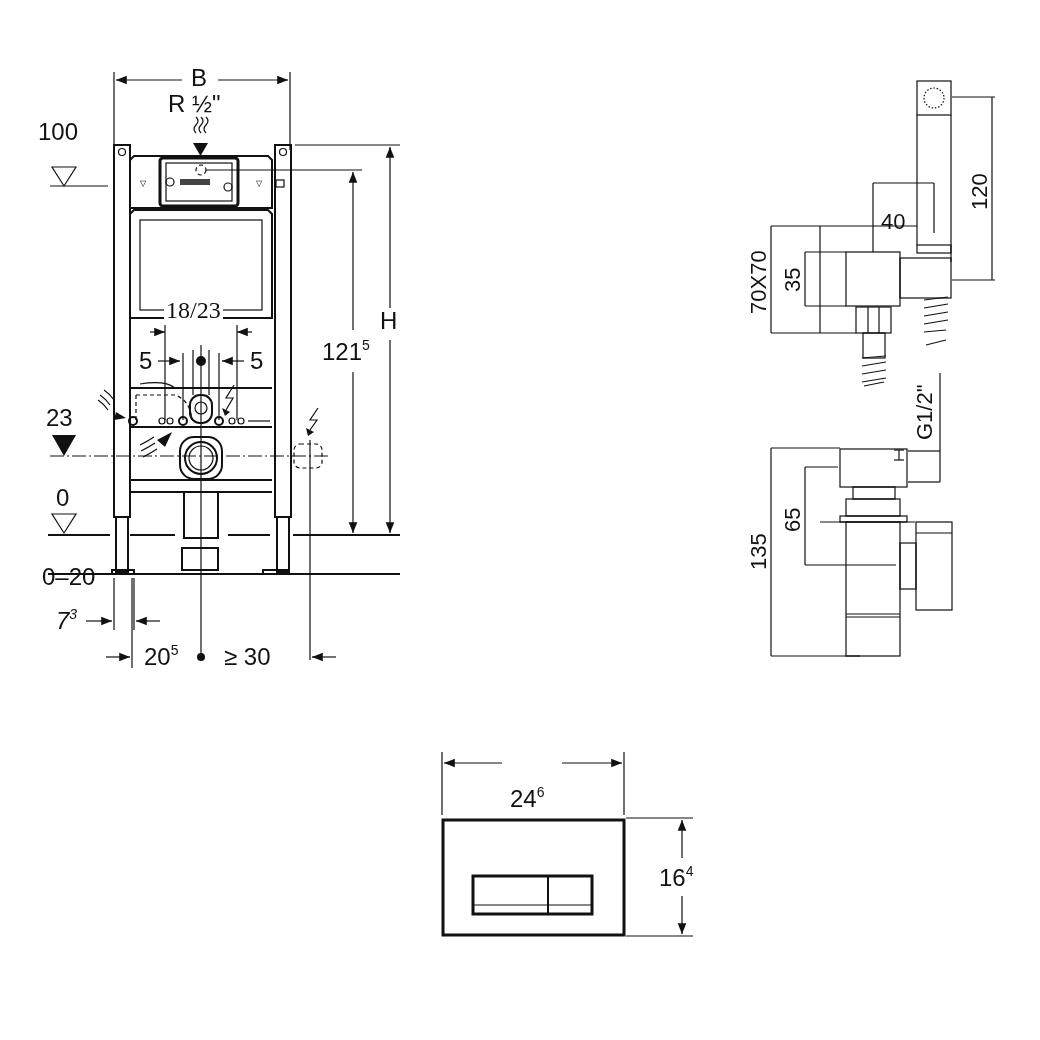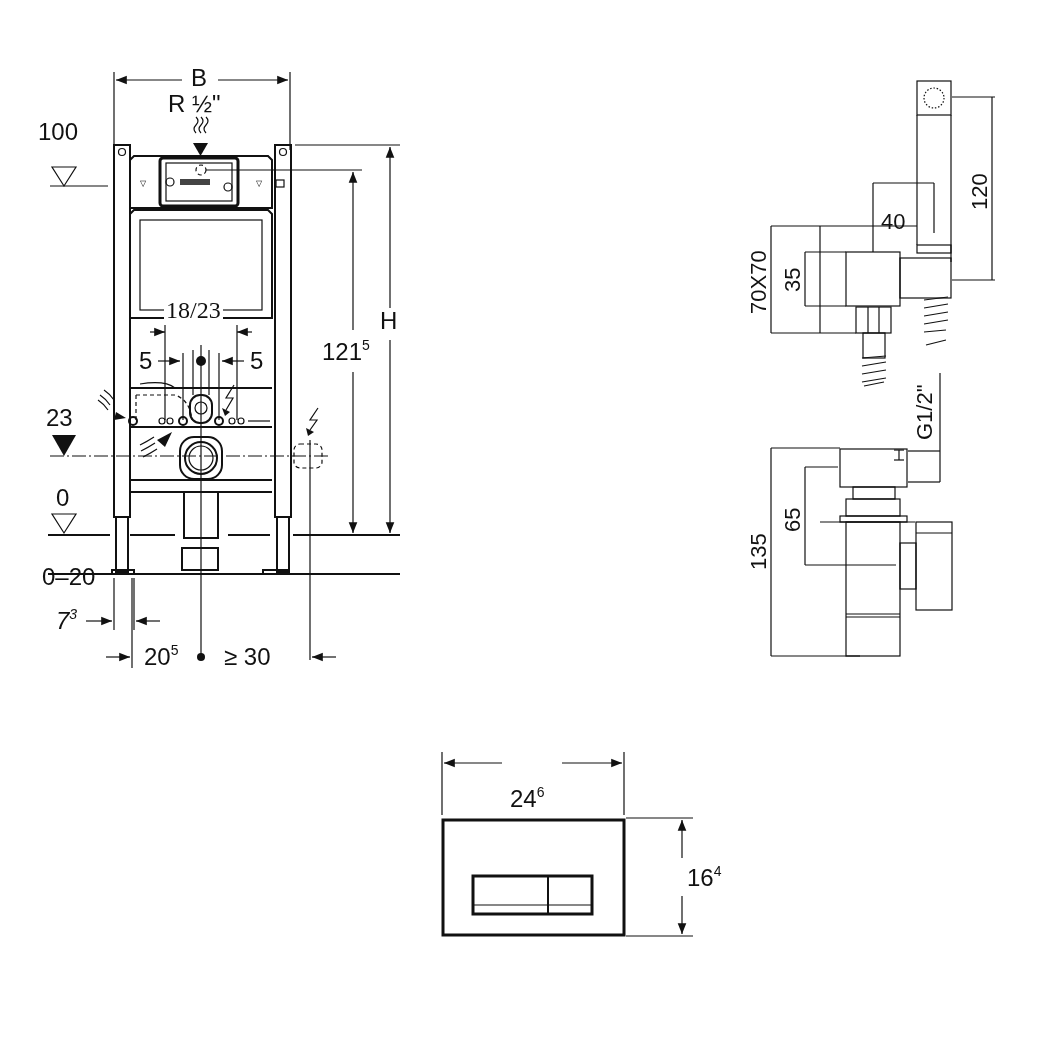--- a/index.html
+++ b/index.html
@@ -235,13 +235,13 @@
 <span class="lbl med" style="left:881px;top:177px;margin-top:34px;">40</span>
 <span class="lbl med rot" style="left:969px;top:210px;">120</span>
 <span class="lbl med rot" style="left:748px;top:314px;">70X70</span>
 <span class="lbl med rot" style="left:782px;top:292px;">35</span>
 
 <span class="lbl med rot" style="left:914px;top:440px;">G1/2"</span>
 <span class="lbl med rot" style="left:782px;top:532px;">65</span>
 <span class="lbl med rot" style="left:748px;top:570px;">135</span>
 
 <span class="lbl big" style="left:510px;top:751px;margin-top:36px;"><span>24</span><span class="sup">6</span></span>
-<span class="lbl big" style="left:659px;top:866px;margin-left:28px;"><span>16</span><span class="sup">4</span></span>
+<span class="lbl big" style="left:659px;top:866px;"><span>16</span><span class="sup">4</span></span>
 
 </body></html>

